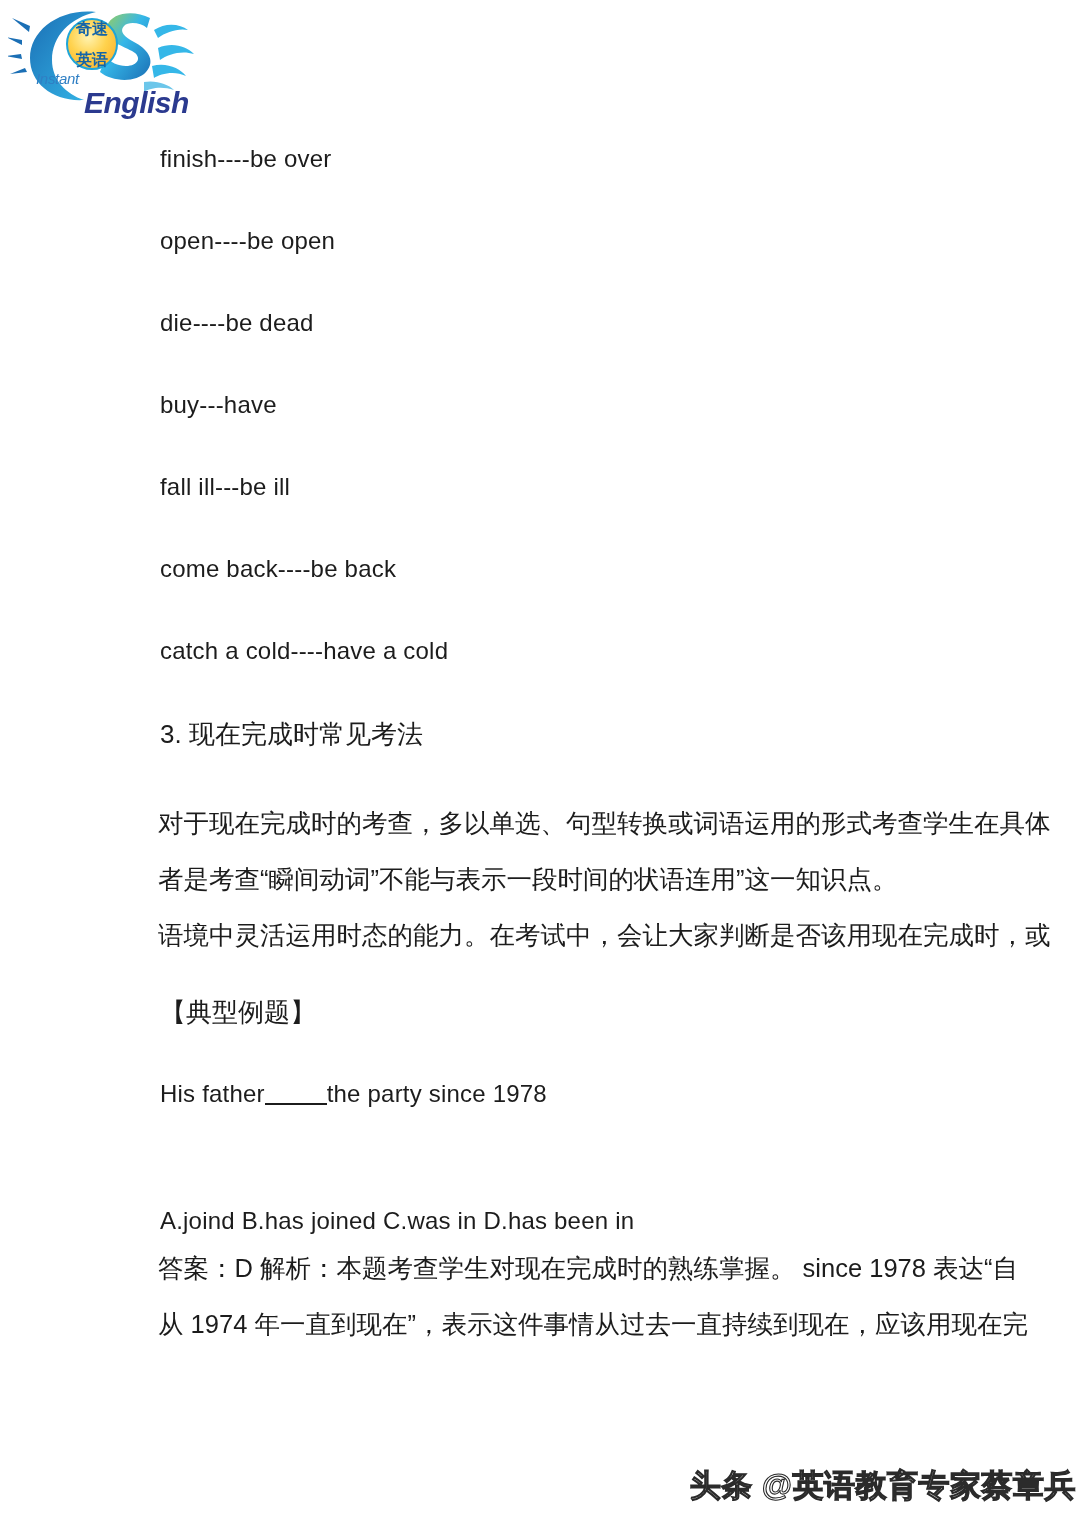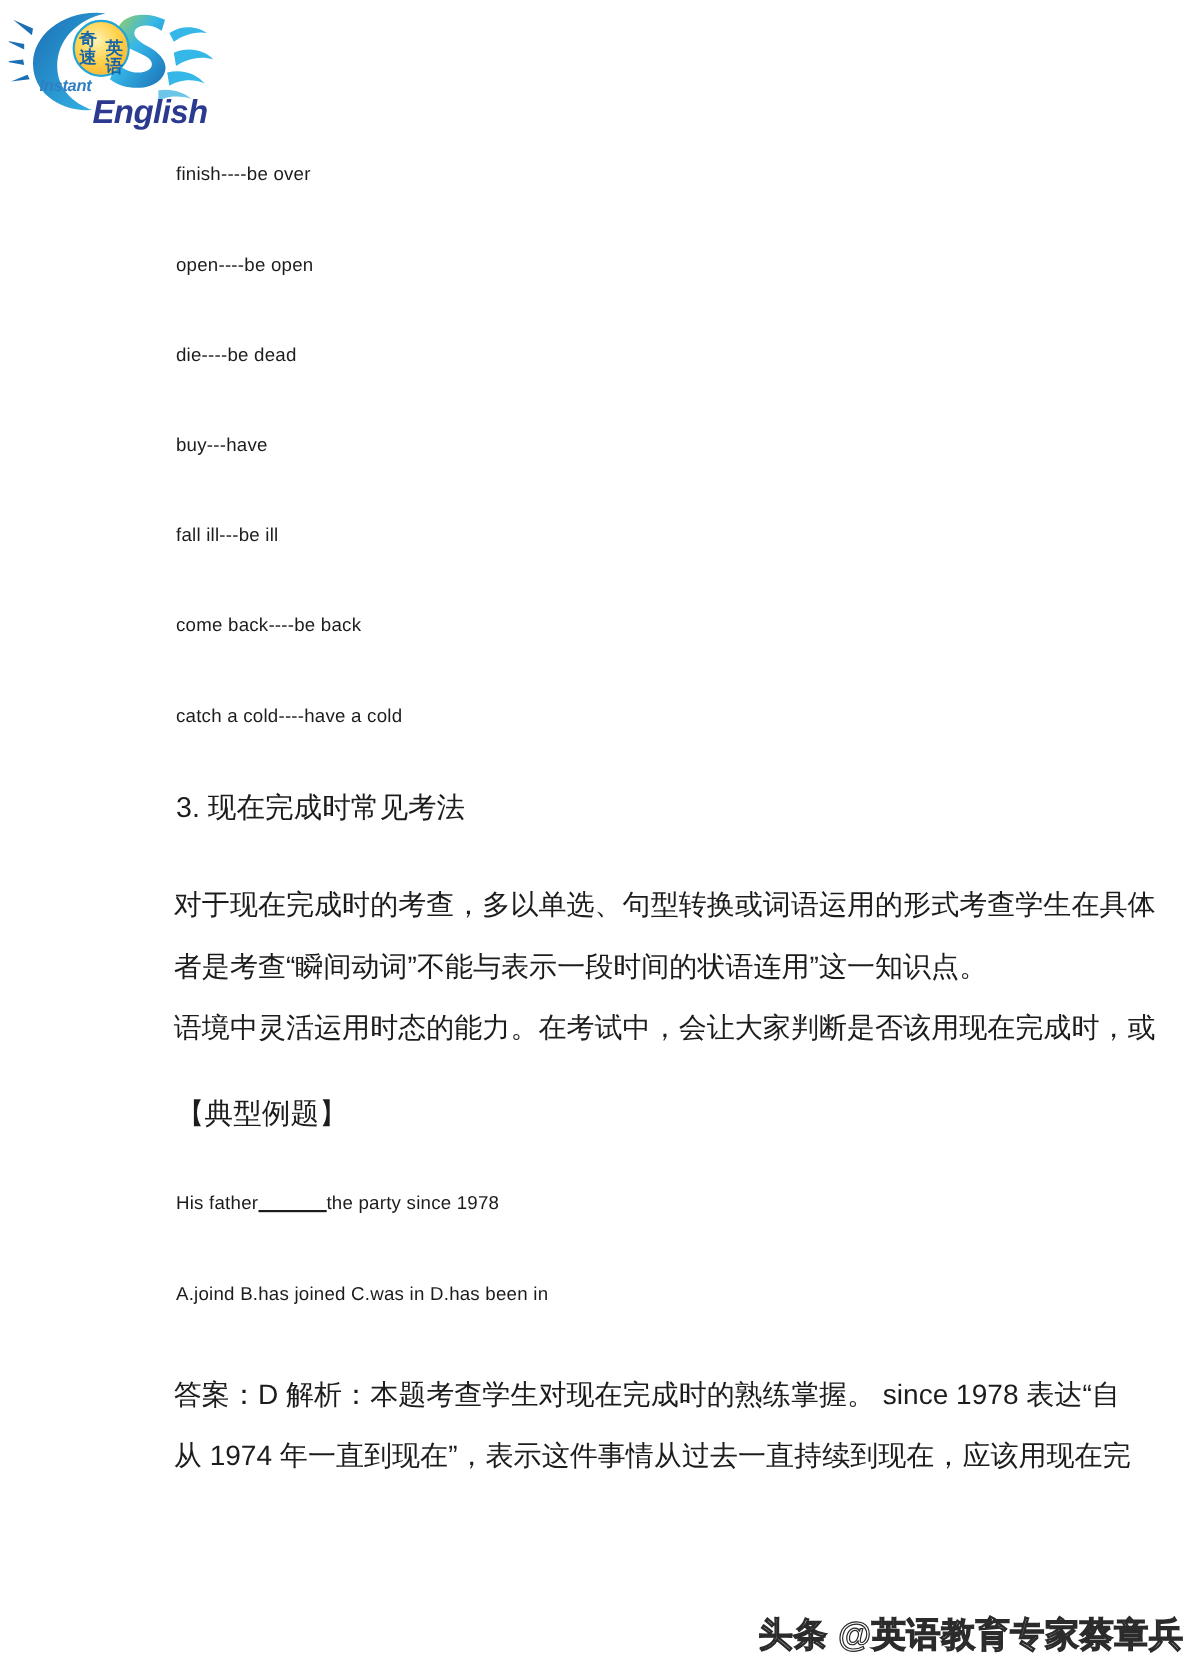--- a/index.html
+++ b/index.html
@@ -35,21 +35,21 @@
     position: absolute;
     left: 58px;
     top: 14px;
     width: 52px;
     height: 52px;
     border-radius: 50%;
     background: radial-gradient(circle at 42% 36%, #fff3b0 0%, #ffd24d 45%, #f9a825 100%);
     border: 2px solid #1fa5d8;
     box-sizing: border-box;
     display: flex;
-    flex-direction: row;
+    flex-direction: column;
     align-items: center;
     justify-content: center;
     line-height: 1;
     z-index: 4;
   }
   .logo-badge span {
     display: block;
     font-family: "DejaVu Sans", sans-serif;
     font-weight: bold;
     font-size: 16px;
@@ -58,21 +58,21 @@
     text-align: center;
   }
   .logo-badge span.b2 { margin-top: 15px; }
 
   .logo-instant {
     position: absolute;
     left: 28px;
     top: 66px;
     font-size: 15px;
     font-style: italic;
-    font-weight: bold;
+    font-weight: normal;
     color: #2f7fc4;
     font-family: "Liberation Sans", sans-serif;
     letter-spacing: -0.3px;
     z-index: 5;
   }
   .logo-english {
     position: absolute;
     left: 76px;
     top: 72px;
     font-size: 30px;
@@ -88,21 +88,21 @@
   
   .doc {
     position: absolute;
     left: 0;
     top: 0;
     width: 1080px;
   }
   .line-en {
     position: absolute;
     left: 160px;
-    font-size: 17px;
+    font-size: 24px;
     line-height: 34px;
     letter-spacing: 0.2px;
     color: #1c1c1c;
     white-space: nowrap;
     font-family: "Liberation Sans", "DejaVu Sans", sans-serif;
     text-align: right;
   }
   .heading-cn {
     position: absolute;
     left: 160px;
@@ -207,21 +207,21 @@
   <div class="para-cn" style="top:795px">
     <span class="ln">对于现在完成时的考查，多以单选、句型转换或词语运用的形式考查学生在具体</span>
     <span class="ln">者是考查“瞬间动词”不能与表示一段时间的状语连用”这一知识点。</span>
     <span class="ln">语境中灵活运用时态的能力。在考试中，会让大家判断是否该用现在完成时，或</span>
   </div>
 
   <div class="heading-cn" style="top:994px">【典型例题】</div>
 
   <div class="line-en" style="top:1077px"><span>His father</span><span class="blank-fill"></span><span>the party since 1978</span></div>
 
-  <div class="line-en" style="top:1160px">A.joind B.has joined C.was in D.has been in</div>
+  <div class="line-en" style="top:1204px">A.joind B.has joined C.was in D.has been in</div>
 
   <div class="para-cn" style="top:1240px">
     <span class="ln">答案：D 解析：本题考查学生对现在完成时的熟练掌握。 since 1978 表达“自</span>
     <span class="ln">从 1974 年一直到现在”，表示这件事情从过去一直持续到现在，应该用现在完</span>
   </div>
 
 </div>
 
 <div class="footer-mark">头条 @英语教育专家蔡章兵</div>
 

